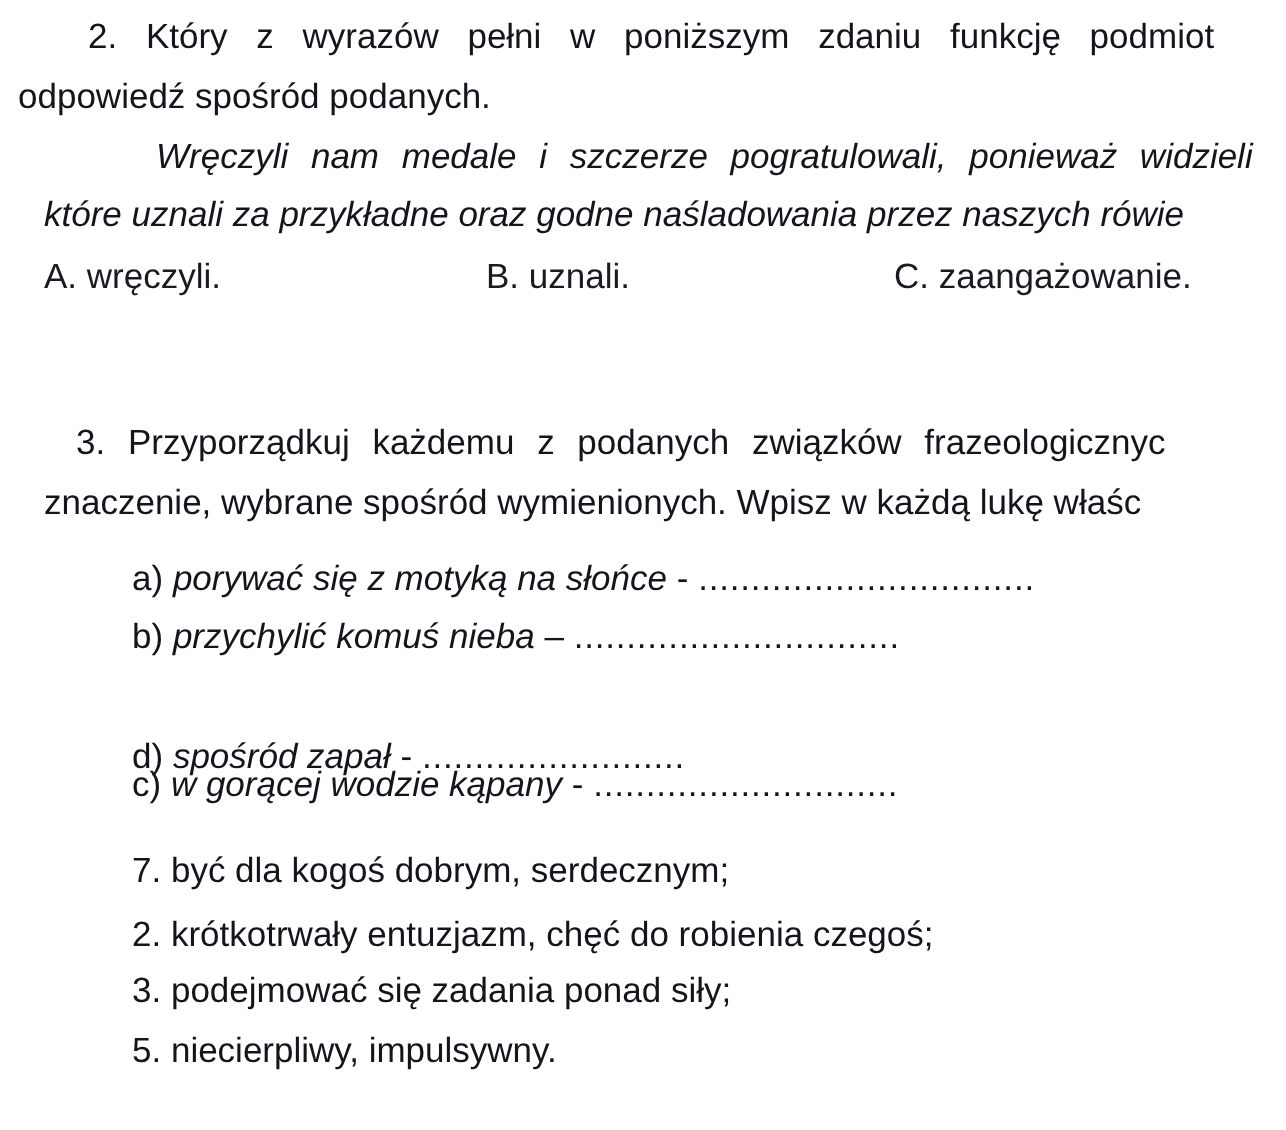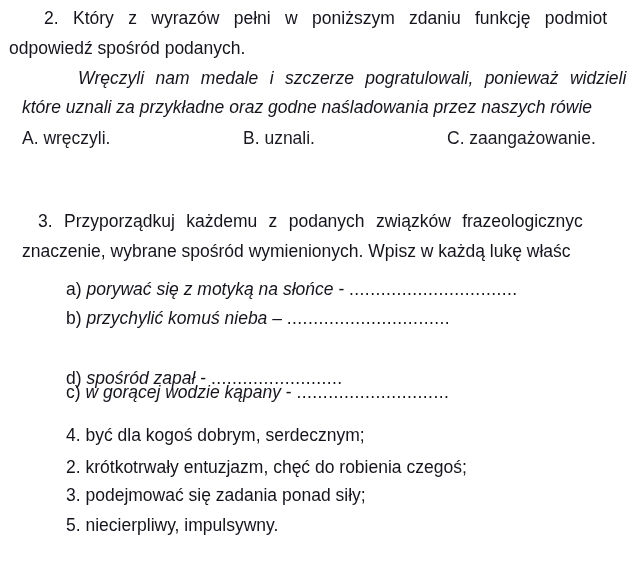--- a/index.html
+++ b/index.html
@@ -97,21 +97,21 @@
       </div>
 
       <div class="line" style="left:66px; top:368px;">
         <span>d)</span><span>&nbsp;</span><span class="ital">spośród zapał</span><span>&nbsp;</span><span>-</span><span>&nbsp;</span><span class="dots">.........................</span>
       </div>
 
     </div>
 
     <div>
 
-      <div class="line" style="left:66px; top:425px;">4. być dla kogoś dobrym, serdecznym;</div>
+      <div class="line" style="left:66px; top:425px;">7. być dla kogoś dobrym, serdecznym;</div>
 
       <div class="line" style="left:66px; top:457px;">2. krótkotrwały entuzjazm, chęć do robienia czegoś;</div>
 
       <div class="line" style="left:66px; top:485px;">3. podejmować się zadania ponad siły;</div>
 
       <div class="line" style="left:66px; top:515px;">5. niecierpliwy, impulsywny.</div>
 
     </div>
 
   </div>

